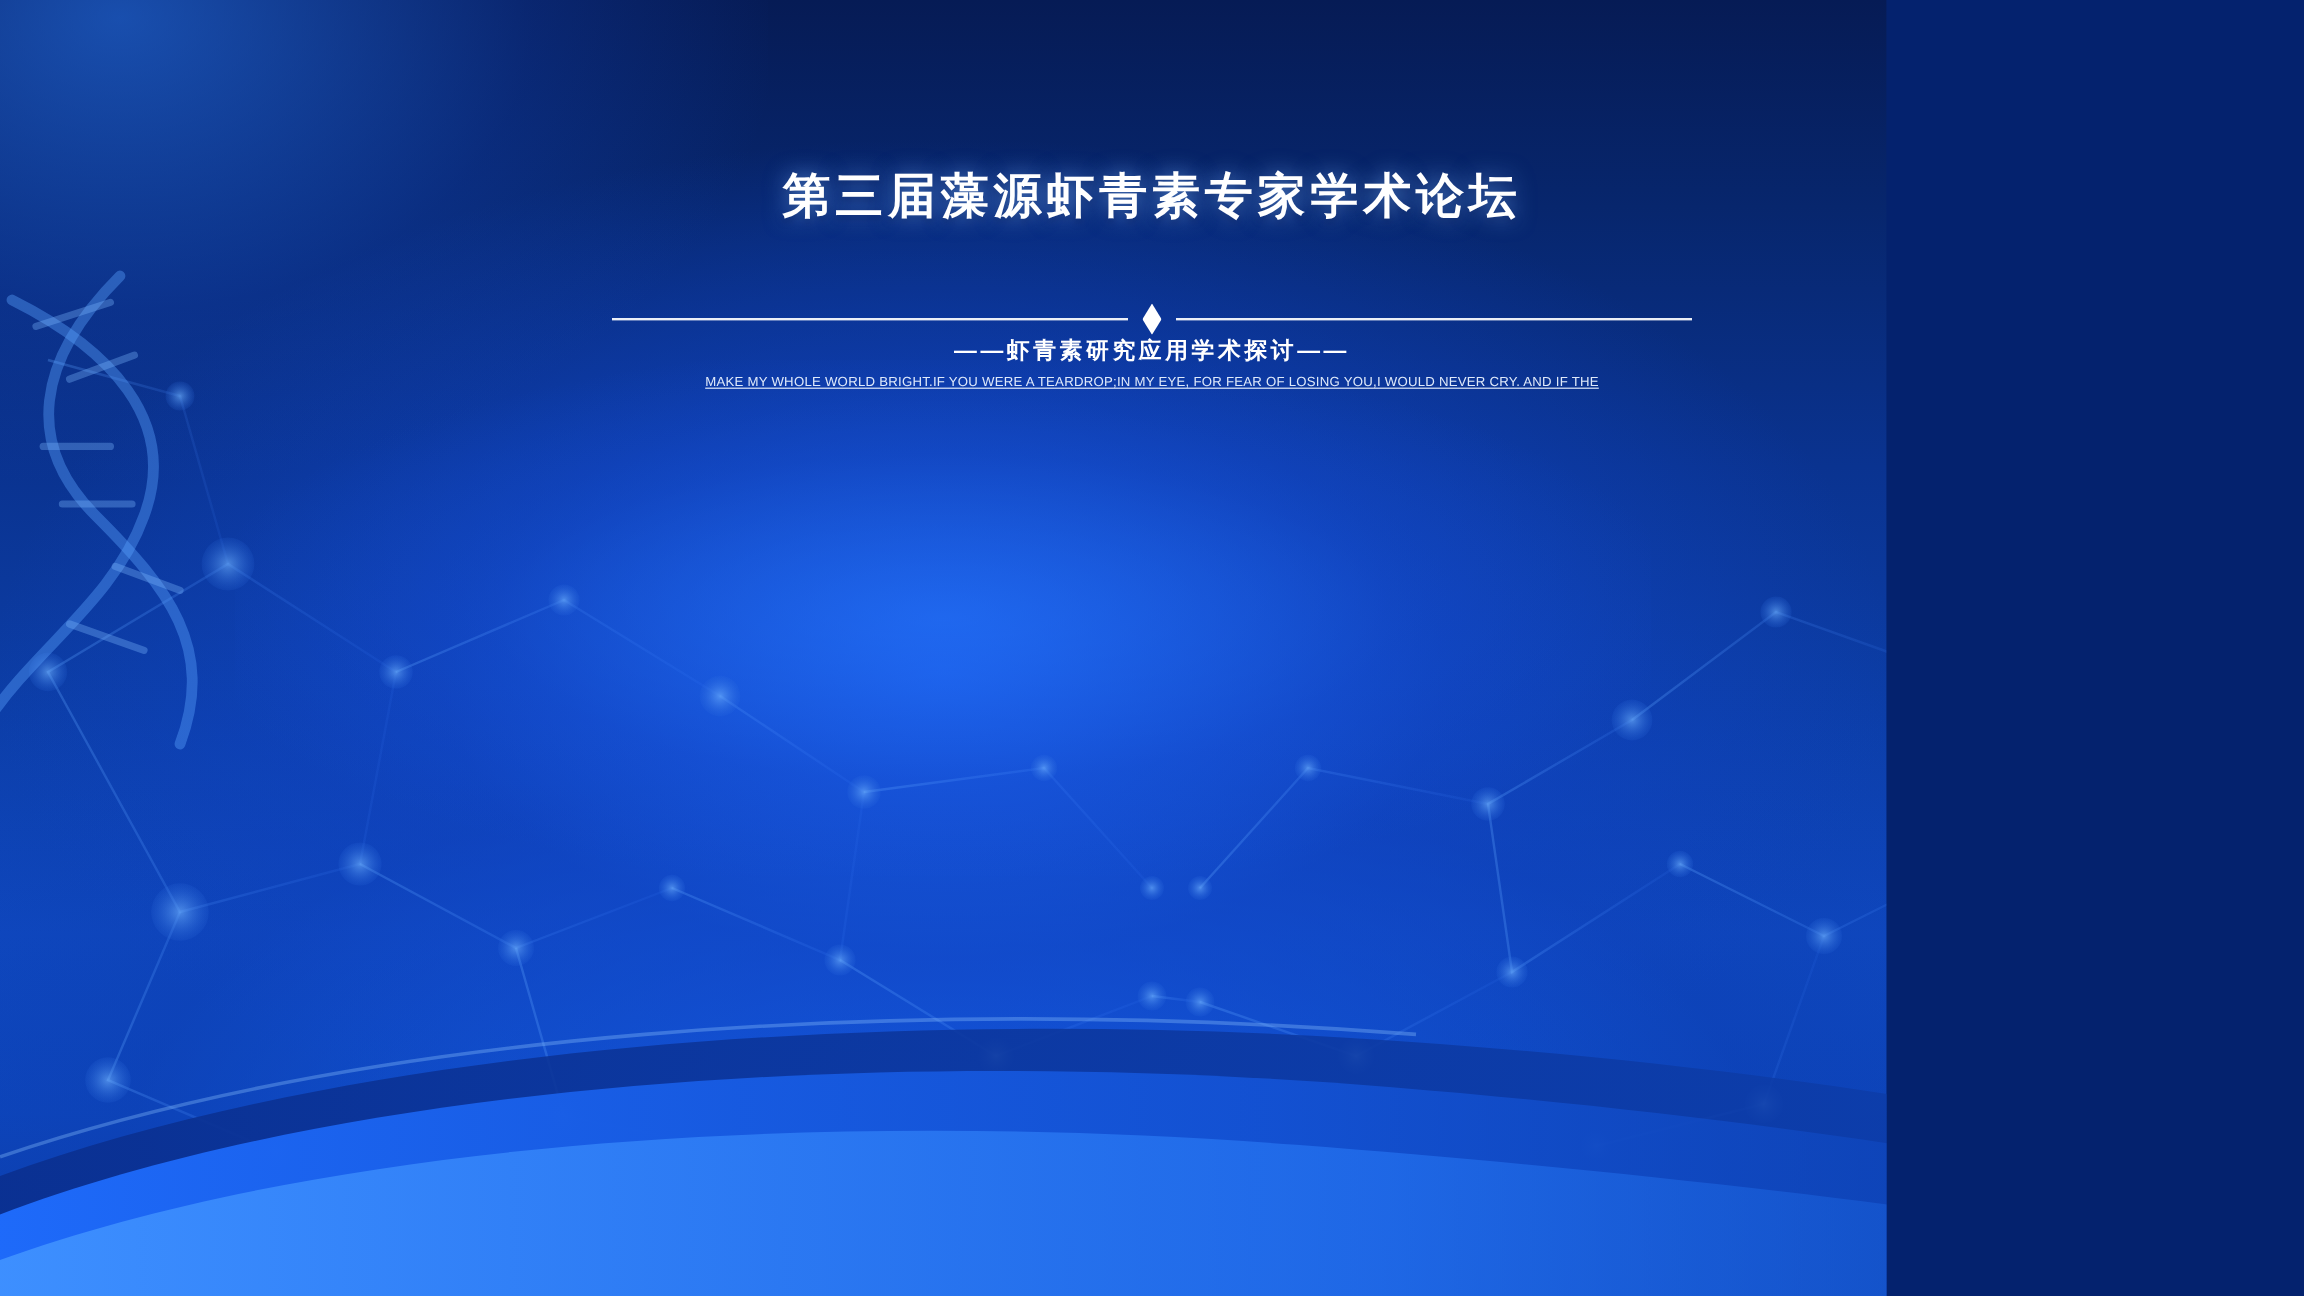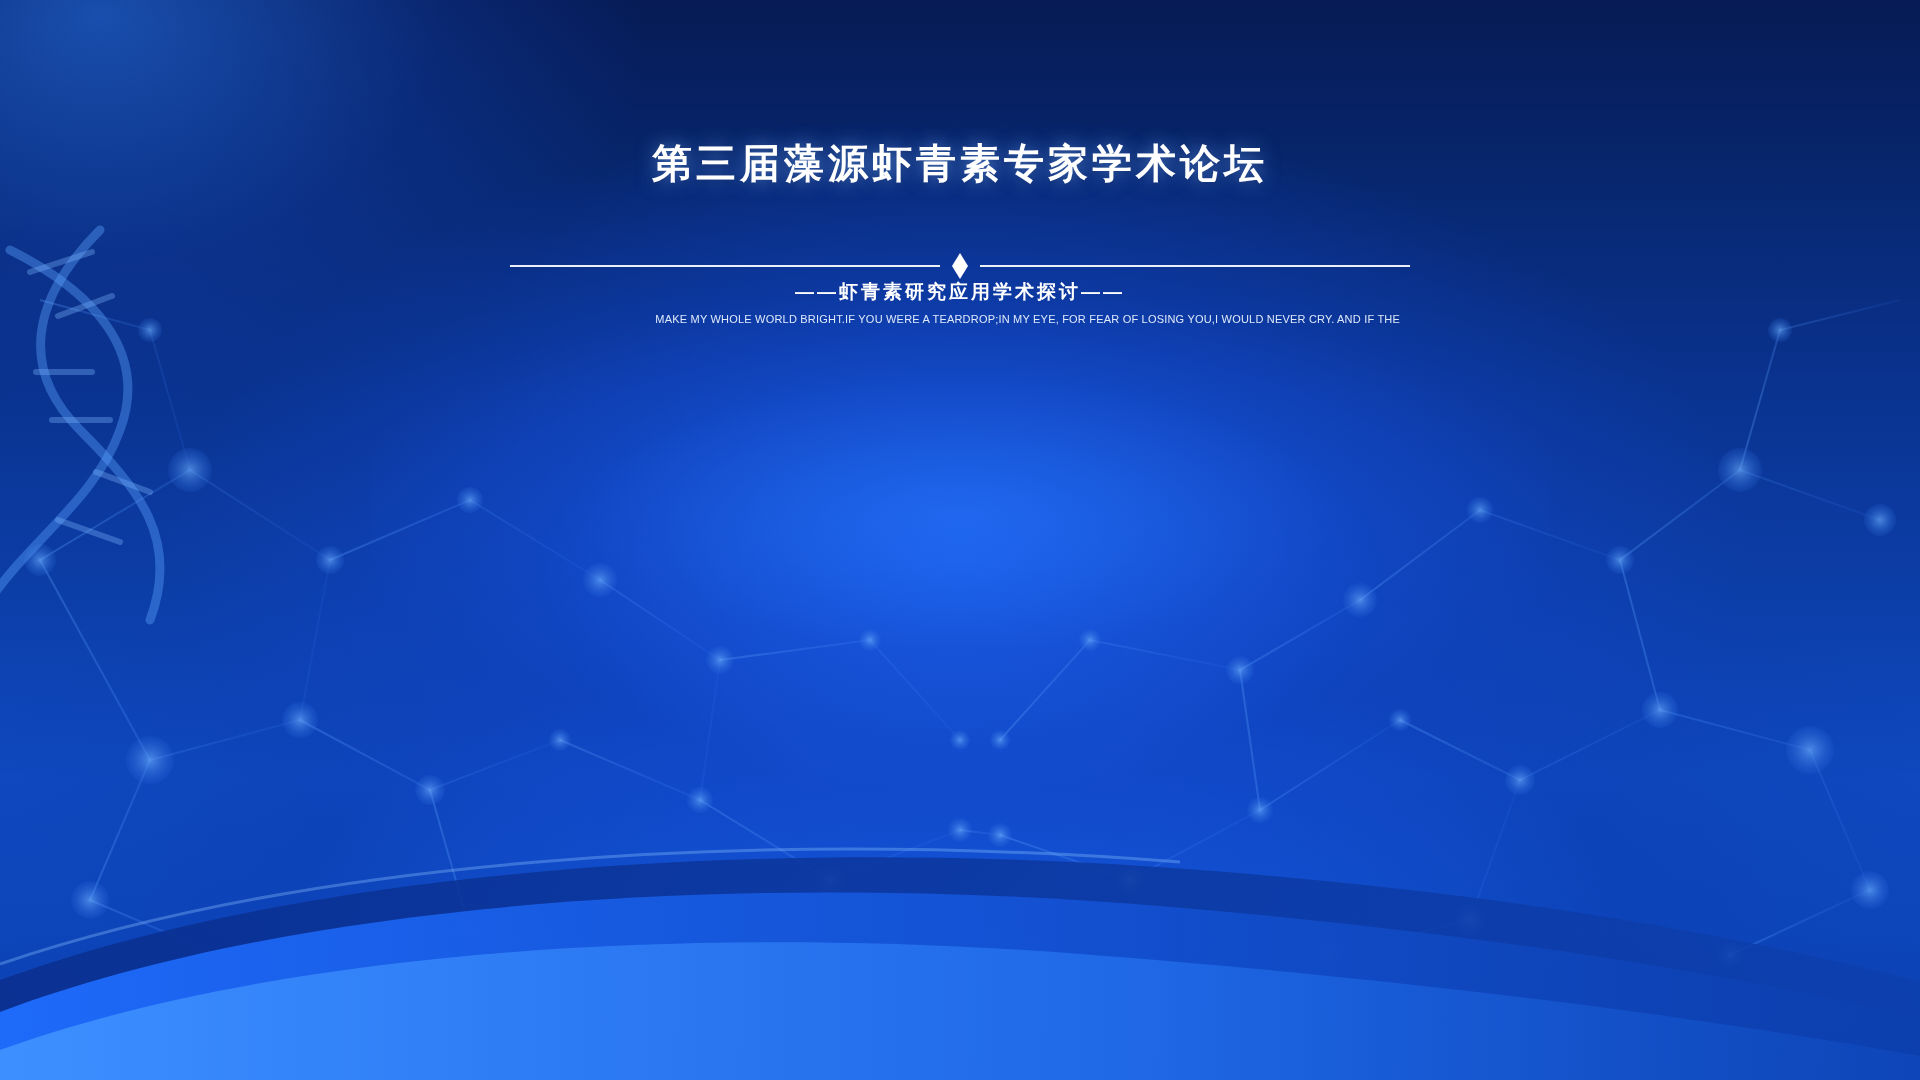--- a/index.html
+++ b/index.html
@@ -1,21 +1,21 @@
 <!DOCTYPE html>
 <html><head>
 <meta charset="utf-8">
 <title>Poster</title>
 <style>
   * { margin:0; padding:0; box-sizing:border-box; }
   html,body{ width:1920px; height:1080px; overflow:hidden; background:#04226e; }
 
   .poster{
     position:relative;
-    width:1920px; height:1080px;
+    width:1572px; height:1080px;
     overflow:hidden;
     font-family:"Liberation Sans","DejaVu Sans",sans-serif;
     background:
       radial-gradient(ellipse 1100px 620px at 50% 52%, rgba(26,92,230,0.95) 0%, rgba(17,70,200,0.55) 38%, rgba(8,40,140,0.0) 72%),
       radial-gradient(ellipse 1500px 700px at 50% 88%, rgba(22,96,235,0.85) 0%, rgba(12,58,175,0.35) 45%, rgba(6,32,120,0) 75%),
       linear-gradient(180deg,#061b55 0%, #07266d 16%, #0a3390 36%, #0c3ea8 55%, #0f49c0 72%, #0d47bd 86%, #0b3ea8 100%);
   }
 
   
   .bg-deco{ position:absolute; inset:0; pointer-events:none; }
@@ -106,25 +106,26 @@
   .sub-cn{
     margin-top:0;
     color:#ffffff;
     font-size:19px;
     font-weight:700;
     letter-spacing:3px;
   }
   .sub-en{
     margin-top:6px;
     width:880px;
-    text-align:right;
+    text-align:center;
     color:rgba(235,243,255,0.95);
     font-size:11px;
     line-height:1.55;
     letter-spacing:0.2px;
+    text-decoration:underline;
   }
   .sub-en span{ display:block; }
 </style>
 </head>
 <body>
 
 <div class="poster">
 
   <div class="glow-tl"></div>
   <div class="glow-center"></div>

